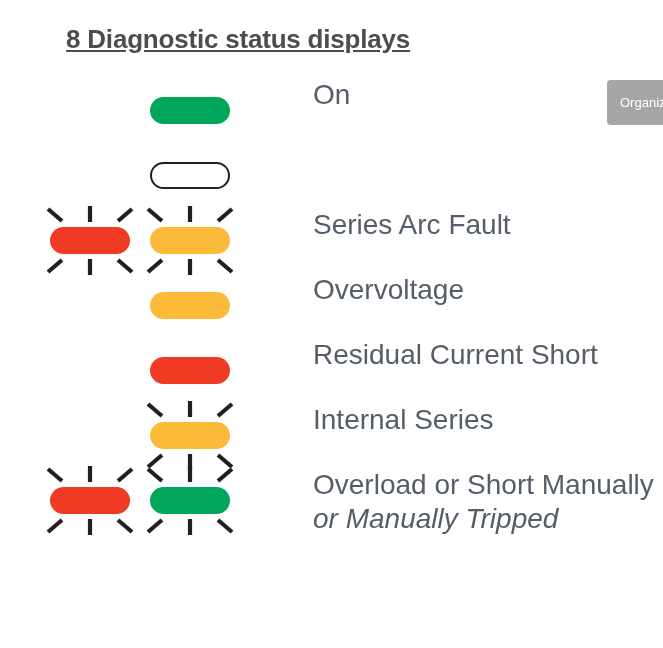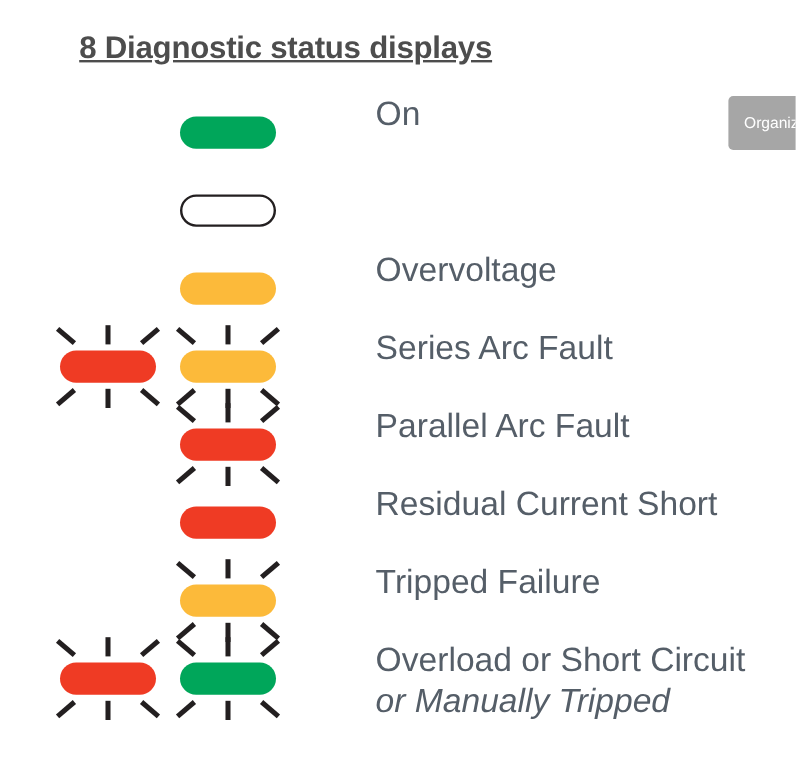--- a/index.html
+++ b/index.html
@@ -146,28 +146,85 @@
         <div class="row-label">
           <span>On</span>
         </div>
       </div>
       <div class="legend-row">
         <div class="led-cell col-2">
           <div class="led outline"></div>
         </div>
       </div>
       <div class="legend-row">
-        <div class="led-cell col-2">
+        <div class="led-cell col-1">
+          <div class="rays">
+            <svg width="104" height="71" viewBox="0 0 104 71">
+              <line x1="10" y1="4" x2="24" y2="16" class="ray"></line>
+              <line x1="52" y1="1" x2="52" y2="17" class="ray"></line>
+              <line x1="94" y1="4" x2="80" y2="16" class="ray"></line>
+              <line x1="10" y1="67" x2="24" y2="55" class="ray"></line>
+              <line x1="52" y1="70" x2="52" y2="54" class="ray"></line>
+              <line x1="94" y1="67" x2="80" y2="55" class="ray"></line>
+            </svg>
+          </div>
+          <div class="led solid" style="background: rgb(239, 59, 36);"></div>
+        </div>
+        <div class="led-cell col-2">
+          <div class="rays">
+            <svg width="104" height="71" viewBox="0 0 104 71">
+              <line x1="10" y1="4" x2="24" y2="16" class="ray"></line>
+              <line x1="52" y1="1" x2="52" y2="17" class="ray"></line>
+              <line x1="94" y1="4" x2="80" y2="16" class="ray"></line>
+              <line x1="10" y1="67" x2="24" y2="55" class="ray"></line>
+              <line x1="52" y1="70" x2="52" y2="54" class="ray"></line>
+              <line x1="94" y1="67" x2="80" y2="55" class="ray"></line>
+            </svg>
+          </div>
           <div class="led solid" style="background: rgb(252, 186, 58);"></div>
         </div>
         <div class="row-label">
+          <span>Series Arc Fault</span>
+        </div>
+      </div>
+      <div class="legend-row">
+        <div class="led-cell col-2">
+          <div class="led solid" style="background: rgb(252, 186, 58);"></div>
+        </div>
+        <div class="row-label">
           <span>Overvoltage</span>
         </div>
       </div>
       <div class="legend-row">
+        <div class="led-cell col-2">
+          <div class="led solid" style="background: rgb(239, 59, 36);"></div>
+        </div>
+        <div class="row-label">
+          <span>Residual Current Short</span>
+        </div>
+      </div>
+      <div class="legend-row">
+        <div class="led-cell col-2">
+          <div class="rays">
+            <svg width="104" height="71" viewBox="0 0 104 71">
+              <line x1="10" y1="4" x2="24" y2="16" class="ray"></line>
+              <line x1="52" y1="1" x2="52" y2="17" class="ray"></line>
+              <line x1="94" y1="4" x2="80" y2="16" class="ray"></line>
+              <line x1="10" y1="67" x2="24" y2="55" class="ray"></line>
+              <line x1="52" y1="70" x2="52" y2="54" class="ray"></line>
+              <line x1="94" y1="67" x2="80" y2="55" class="ray"></line>
+            </svg>
+          </div>
+          <div class="led solid" style="background: rgb(252, 186, 58);"></div>
+        </div>
+        <div class="row-label">
+          <span>Internal Series</span>
+        </div>
+      </div>
+      <div class="legend-row">
         <div class="led-cell col-1">
           <div class="rays">
             <svg width="104" height="71" viewBox="0 0 104 71">
               <line x1="10" y1="4" x2="24" y2="16" class="ray"></line>
               <line x1="52" y1="1" x2="52" y2="17" class="ray"></line>
               <line x1="94" y1="4" x2="80" y2="16" class="ray"></line>
               <line x1="10" y1="67" x2="24" y2="55" class="ray"></line>
               <line x1="52" y1="70" x2="52" y2="54" class="ray"></line>
               <line x1="94" y1="67" x2="80" y2="55" class="ray"></line>
             </svg>
@@ -178,99 +235,24 @@
           <div class="rays">
             <svg width="104" height="71" viewBox="0 0 104 71">
               <line x1="10" y1="4" x2="24" y2="16" class="ray"></line>
               <line x1="52" y1="1" x2="52" y2="17" class="ray"></line>
               <line x1="94" y1="4" x2="80" y2="16" class="ray"></line>
               <line x1="10" y1="67" x2="24" y2="55" class="ray"></line>
               <line x1="52" y1="70" x2="52" y2="54" class="ray"></line>
               <line x1="94" y1="67" x2="80" y2="55" class="ray"></line>
             </svg>
           </div>
-          <div class="led solid" style="background: rgb(252, 186, 58);"></div>
-        </div>
-        <div class="row-label">
-          <span>Series Arc Fault</span>
-        </div>
-      </div>
-      <div class="legend-row">
-        <div class="led-cell col-2">
-          <div class="rays">
-            <svg width="104" height="71" viewBox="0 0 104 71">
-              <line x1="10" y1="4" x2="24" y2="16" class="ray"></line>
-              <line x1="52" y1="1" x2="52" y2="17" class="ray"></line>
-              <line x1="94" y1="4" x2="80" y2="16" class="ray"></line>
-              <line x1="10" y1="67" x2="24" y2="55" class="ray"></line>
-              <line x1="52" y1="70" x2="52" y2="54" class="ray"></line>
-              <line x1="94" y1="67" x2="80" y2="55" class="ray"></line>
-            </svg>
-          </div>
-          <div class="led solid" style="background: rgb(239, 59, 36);"></div>
-        </div>
-        <div class="row-label">
-          <span>Parallel Arc Fault</span>
-        </div>
-      </div>
-      <div class="legend-row">
-        <div class="led-cell col-2">
-          <div class="led solid" style="background: rgb(239, 59, 36);"></div>
-        </div>
-        <div class="row-label">
-          <span>Residual Current Short</span>
-        </div>
-      </div>
-      <div class="legend-row">
-        <div class="led-cell col-2">
-          <div class="rays">
-            <svg width="104" height="71" viewBox="0 0 104 71">
-              <line x1="10" y1="4" x2="24" y2="16" class="ray"></line>
-              <line x1="52" y1="1" x2="52" y2="17" class="ray"></line>
-              <line x1="94" y1="4" x2="80" y2="16" class="ray"></line>
-              <line x1="10" y1="67" x2="24" y2="55" class="ray"></line>
-              <line x1="52" y1="70" x2="52" y2="54" class="ray"></line>
-              <line x1="94" y1="67" x2="80" y2="55" class="ray"></line>
-            </svg>
-          </div>
-          <div class="led solid" style="background: rgb(252, 186, 58);"></div>
-        </div>
-        <div class="row-label">
-          <span>Tripped Failure</span>
-        </div>
-      </div>
-      <div class="legend-row">
-        <div class="led-cell col-1">
-          <div class="rays">
-            <svg width="104" height="71" viewBox="0 0 104 71">
-              <line x1="10" y1="4" x2="24" y2="16" class="ray"></line>
-              <line x1="52" y1="1" x2="52" y2="17" class="ray"></line>
-              <line x1="94" y1="4" x2="80" y2="16" class="ray"></line>
-              <line x1="10" y1="67" x2="24" y2="55" class="ray"></line>
-              <line x1="52" y1="70" x2="52" y2="54" class="ray"></line>
-              <line x1="94" y1="67" x2="80" y2="55" class="ray"></line>
-            </svg>
-          </div>
-          <div class="led solid" style="background: rgb(239, 59, 36);"></div>
-        </div>
-        <div class="led-cell col-2">
-          <div class="rays">
-            <svg width="104" height="71" viewBox="0 0 104 71">
-              <line x1="10" y1="4" x2="24" y2="16" class="ray"></line>
-              <line x1="52" y1="1" x2="52" y2="17" class="ray"></line>
-              <line x1="94" y1="4" x2="80" y2="16" class="ray"></line>
-              <line x1="10" y1="67" x2="24" y2="55" class="ray"></line>
-              <line x1="52" y1="70" x2="52" y2="54" class="ray"></line>
-              <line x1="94" y1="67" x2="80" y2="55" class="ray"></line>
-            </svg>
-          </div>
           <div class="led solid" style="background: rgb(0, 166, 90);"></div>
         </div>
         <div class="row-label">
-          <span>Overload or Short Circuit</span>
+          <span>Overload or Short Manually</span>
           <span class="line2">or Manually Tripped</span>
         </div>
       </div>
     </div>
 
   <div class="tooltip">
     <span>Organize</span>
   </div>
 
 </div>

